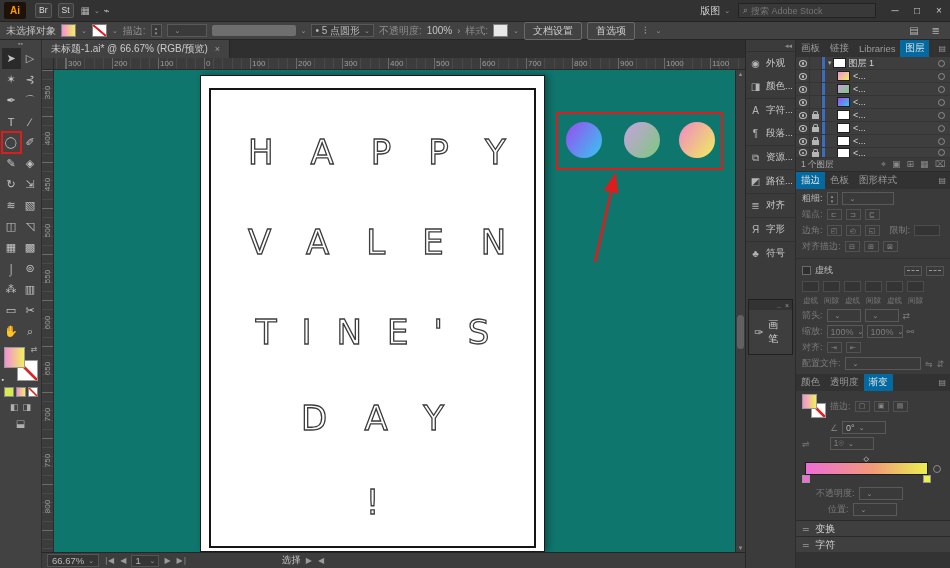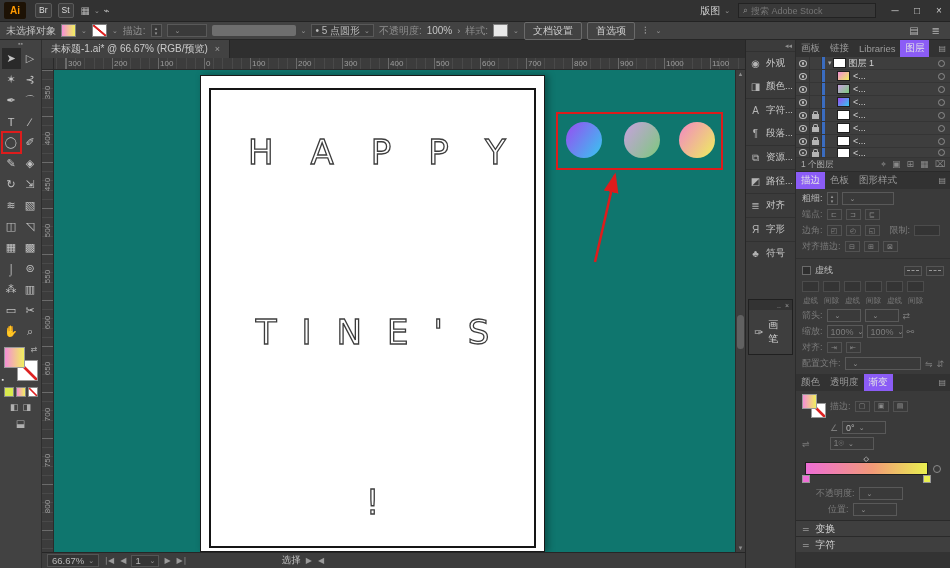--- a/index.html
+++ b/index.html
@@ -97,21 +97,21 @@
   .ip .ic{width:13px;text-align:center;color:#b5b5b5;font-size:10px;flex:none;}
   .ip.grp{border-top:1px solid #313131;}
   .brushbox{margin:34px 2px 0;border:1px solid #202020;background:#3e3e3e;}
   .brushhead{height:10px;background:#333;display:flex;justify-content:flex-end;align-items:center;gap:4px;font-size:7px;color:#9a9a9a;padding:0 3px;}
   .brushbody{display:flex;align-items:center;gap:5px;padding:8px 5px;font-size:10px;color:#d0d0d0;}
   .brushbody .ic{font-size:11px;color:#c0c0c0;}
 
   .panelcol{flex:1;display:flex;flex-direction:column;min-width:0;background:#3a3a3a;}
   .ptabs{display:flex;align-items:stretch;background:#323232;height:17px;font-size:9.5px;flex:none;}
   .ptab{padding:0 5px;color:#9b9b9b;display:flex;align-items:center;white-space:nowrap;}
-  .ptab.on{background:#8b5cf6;color:#e4e4e4;text-align:right;}
+  .ptab.on{background:#0369a1;color:#e4e4e4;text-align:right;}
   .pmenu{margin-left:auto;color:#9a9a9a;font-size:8px;display:flex;align-items:center;padding:0 4px;}
 
   .layers{background:#3e3e3e;flex:none;}
   .ly{display:flex;align-items:center;height:13px;border-bottom:1px solid #353535;font-size:9px;color:#d2d2d2;overflow:hidden;}
   .cell{height:100%;display:flex;align-items:center;justify-content:center;border-right:1px solid #333;flex:none;}
   .ce{width:14px;} .cl{width:12px;}
   .eye{width:8px;height:7px;border-radius:50%;border:1px solid #bdbdbd;position:relative;}
   .eye::after{content:"";position:absolute;left:2px;top:1.5px;width:2.5px;height:2.5px;border-radius:50%;background:#bdbdbd;}
   .lockic{width:7px;height:5px;background:#b5b5b5;position:relative;margin-top:3px;}
   .lockic::before{content:"";position:absolute;left:1px;top:-3px;width:3px;height:3px;border:1px solid #b5b5b5;border-bottom:none;border-radius:2px 2px 0 0;}
@@ -292,21 +292,23 @@
           <span class="rv" style="--i: 5;">600</span>
           <span class="rv" style="--i: 6;">650</span>
           <span class="rv" style="--i: 7;">700</span>
           <span class="rv" style="--i: 8;">750</span>
           <span class="rv" style="--i: 9;">800</span>
         </div>
 
       <div class="artboard">
         <div class="inner">
           <div class="lrow lr0">HAPPY</div>
+          <div class="lrow lr1">VALEN</div>
           <div class="lrow lr2">TINE'S</div>
+          <div class="lrow lr3">DAY</div>
           <div class="lrow lr4">!</div>
         </div>
       </div>
 
       <div class="ann-rect"></div>
       <div class="circle c1" style="background: linear-gradient(125deg, rgb(154, 75, 242), rgb(53, 200, 240));"></div>
       <div class="circle c2" style="background: linear-gradient(125deg, rgb(201, 160, 224), rgb(124, 201, 124));"></div>
       <div class="circle c3" style="background: linear-gradient(125deg, rgb(242, 135, 196), rgb(237, 240, 92));"></div>
 
       <svg class="arrow-svg" width="703" height="482" viewBox="0 0 703 482">

